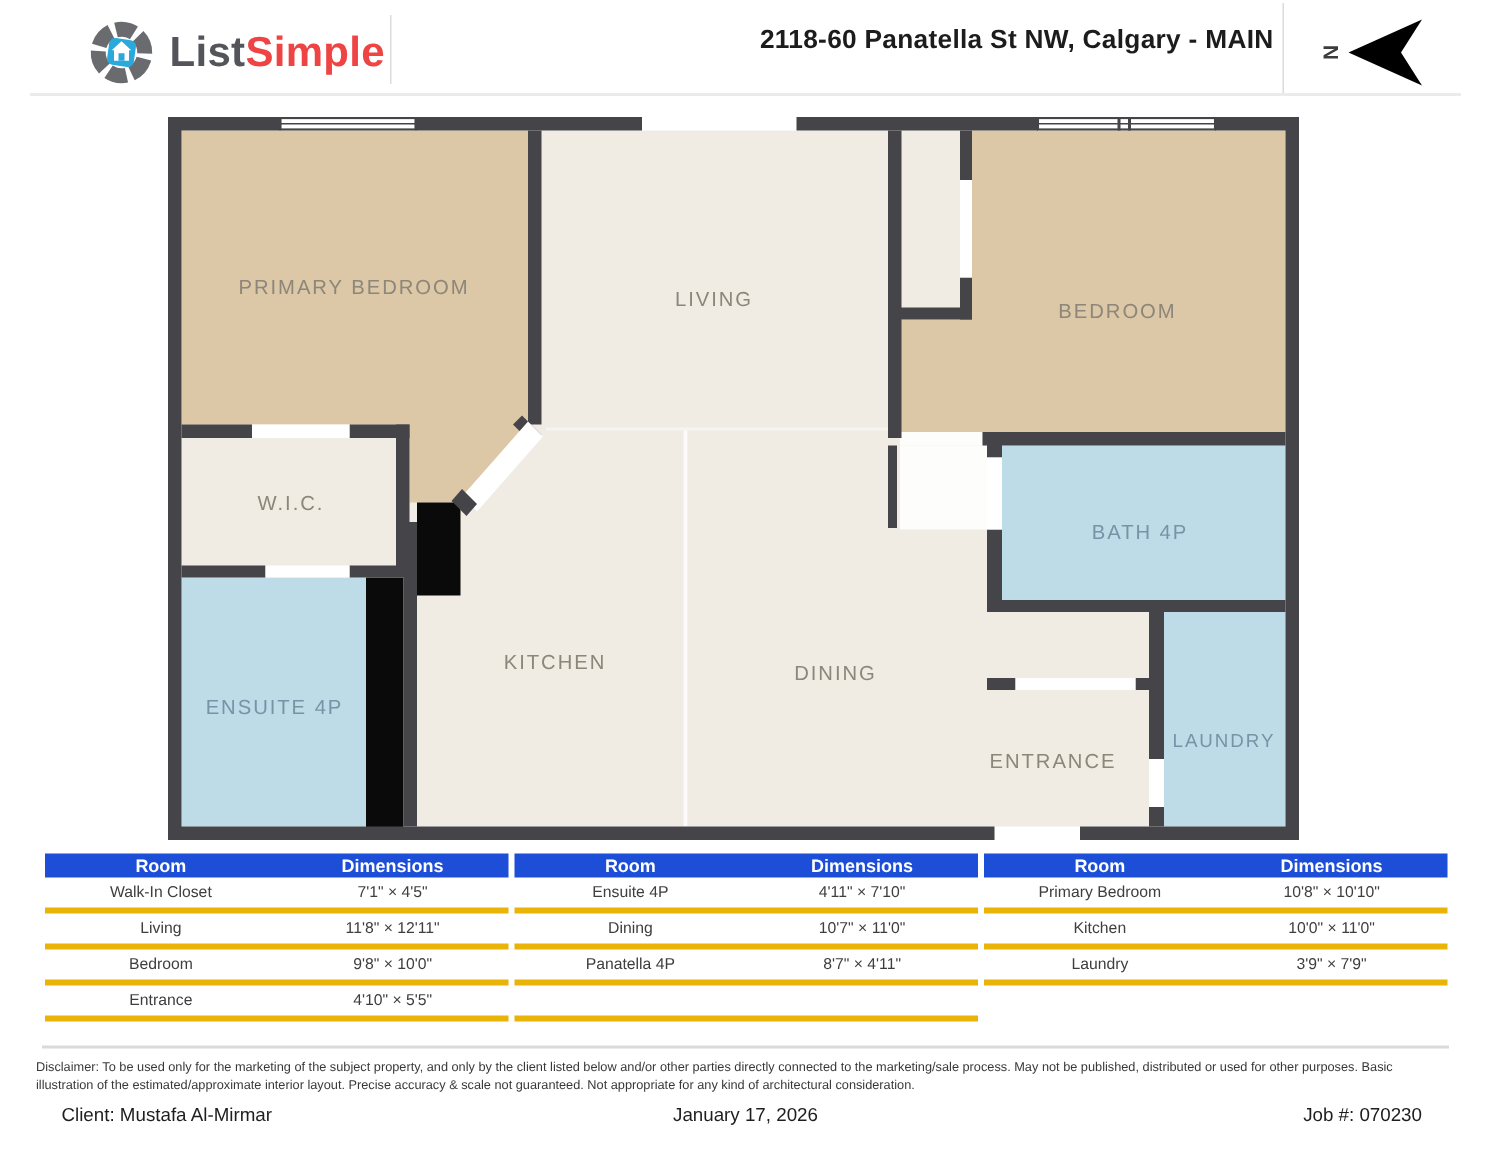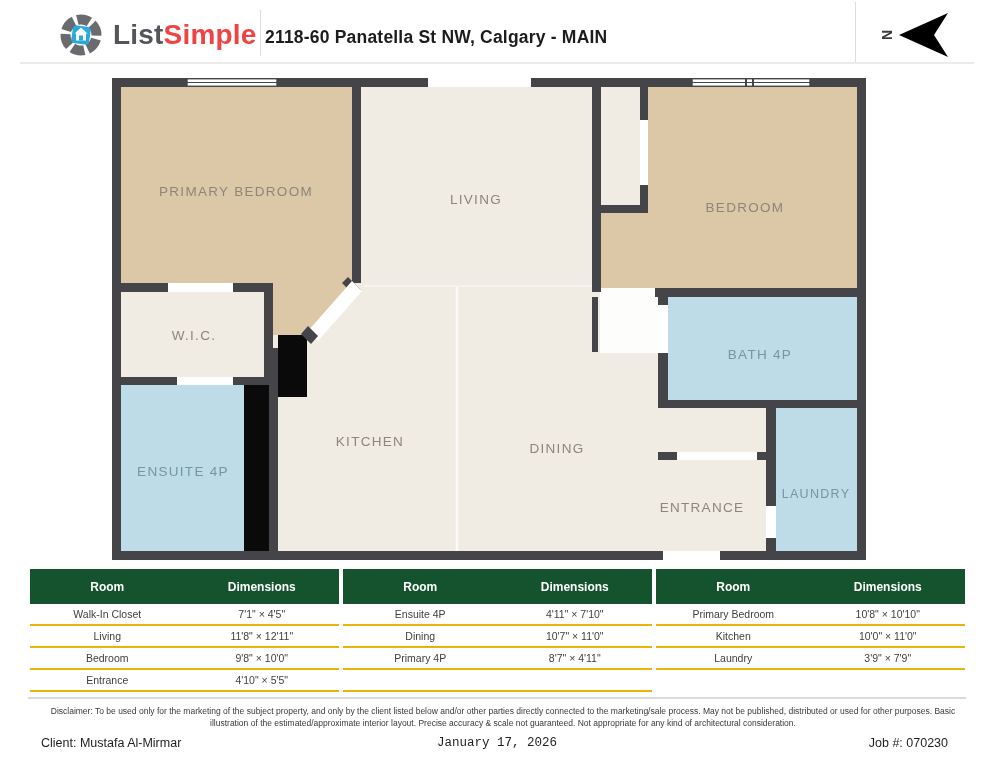--- a/index.html
+++ b/index.html
@@ -5,45 +5,45 @@
   html,body{margin:0;padding:0;background:#ffffff;}
   body{font-family:"Liberation Sans", sans-serif;}
   #page{position:relative;width:994px;height:768px;background:#fff;overflow:hidden;}
 
   
   .logo{position:absolute;left:58px;top:12px;display:flex;align-items:center;gap:9px;}
   .logo-text{font-size:28px;font-weight:bold;letter-spacing:.2px;line-height:1;}
   .logo-text .dark{color:#54555a;margin-top:44px;}
   .logo-text .blue{color:#ef4444;}
   .vdiv{position:absolute;width:1px;background:#dcdcdc;}
-  .title{position:absolute;left:265px;right:145px;top:27px;text-align:left;
+  .title{position:absolute;left:265px;right:145px;top:16px;text-align:right;
          font-size:17.5px;font-weight:bold;color:#1c1c1c;letter-spacing:.2px;}
   .hr1{position:absolute;left:20px;top:62px;width:954px;height:2px;background:#ecebe9;}
   .north{position:absolute;left:872px;top:8px;}
 
   
   .plan{position:absolute;left:112px;top:78px;}
   .plan text{font-family:"Liberation Sans", sans-serif;letter-spacing:1.3px;}
 
   
   .rtable{position:absolute;left:30px;top:569px;width:935px;display:flex;gap:4px;}
   .tgroup{flex:1;}
-  .thead{display:flex;background:#14532d;height:35px;align-items:center;}
+  .thead{display:flex;background:#1d4ed8;height:16px;align-items:center;}
   .thead div{flex:1;text-align:center;color:#ffffff;font-size:12px;font-weight:bold;}
-  .trow{display:flex;height:20px;align-items:center;border-bottom:2px solid #eab308;}
+  .trow{display:flex;height:20px;align-items:center;border-bottom:4px solid #eab308;}
   .trow.no-border{border-bottom:none;}
   .trow div{flex:1;text-align:center;font-size:10.5px;color:#3e3e3e;}
 
   
   .hr2{position:absolute;left:28px;top:697px;width:938px;height:2px;background:#dadada;}
-  .disclaimer{position:absolute;left:38px;top:706px;width:930px;text-align:center;
+  .disclaimer{position:absolute;left:24px;top:706px;width:930px;
               font-size:8.5px;line-height:1.4;color:#383838;}
   .footrow{position:absolute;left:30px;right:30px;top:736px;font-size:12.5px;color:#1e1e1e;}
   .footrow .client{position:absolute;left:11px;}
-  .footrow .date{position:absolute;left:0;right:0;text-align:center;font-family:Liberation Mono, monospace;}
+  .footrow .date{position:absolute;left:0;right:0;text-align:center;}
   .footrow .job{position:absolute;right:16px;}
 </style>
 </head>
 <body>
 
 <div id="page">
 
   <div class="logo">
     <svg width="46" height="46" viewBox="0 0 46 46">
       <circle cx="23" cy="23" r="15.5" fill="none" stroke="#6a6b6e" stroke-width="10" stroke-dasharray="12.5 3.5" transform="rotate(18 23 23)"></circle>
@@ -196,21 +196,21 @@
       </div>
       <div class="trow">
         <div>Ensuite 4P</div>
         <div>4'11" × 7'10"</div>
       </div>
       <div class="trow">
         <div>Dining</div>
         <div>10'7" × 11'0"</div>
       </div>
       <div class="trow">
-        <div>Primary 4P</div>
+        <div>Panatella 4P</div>
         <div>8'7" × 4'11"</div>
       </div>
       <div class="trow">
         <div></div>
         <div></div>
       </div>
     </div>
 
     <div class="tgroup">
       <div class="thead">

